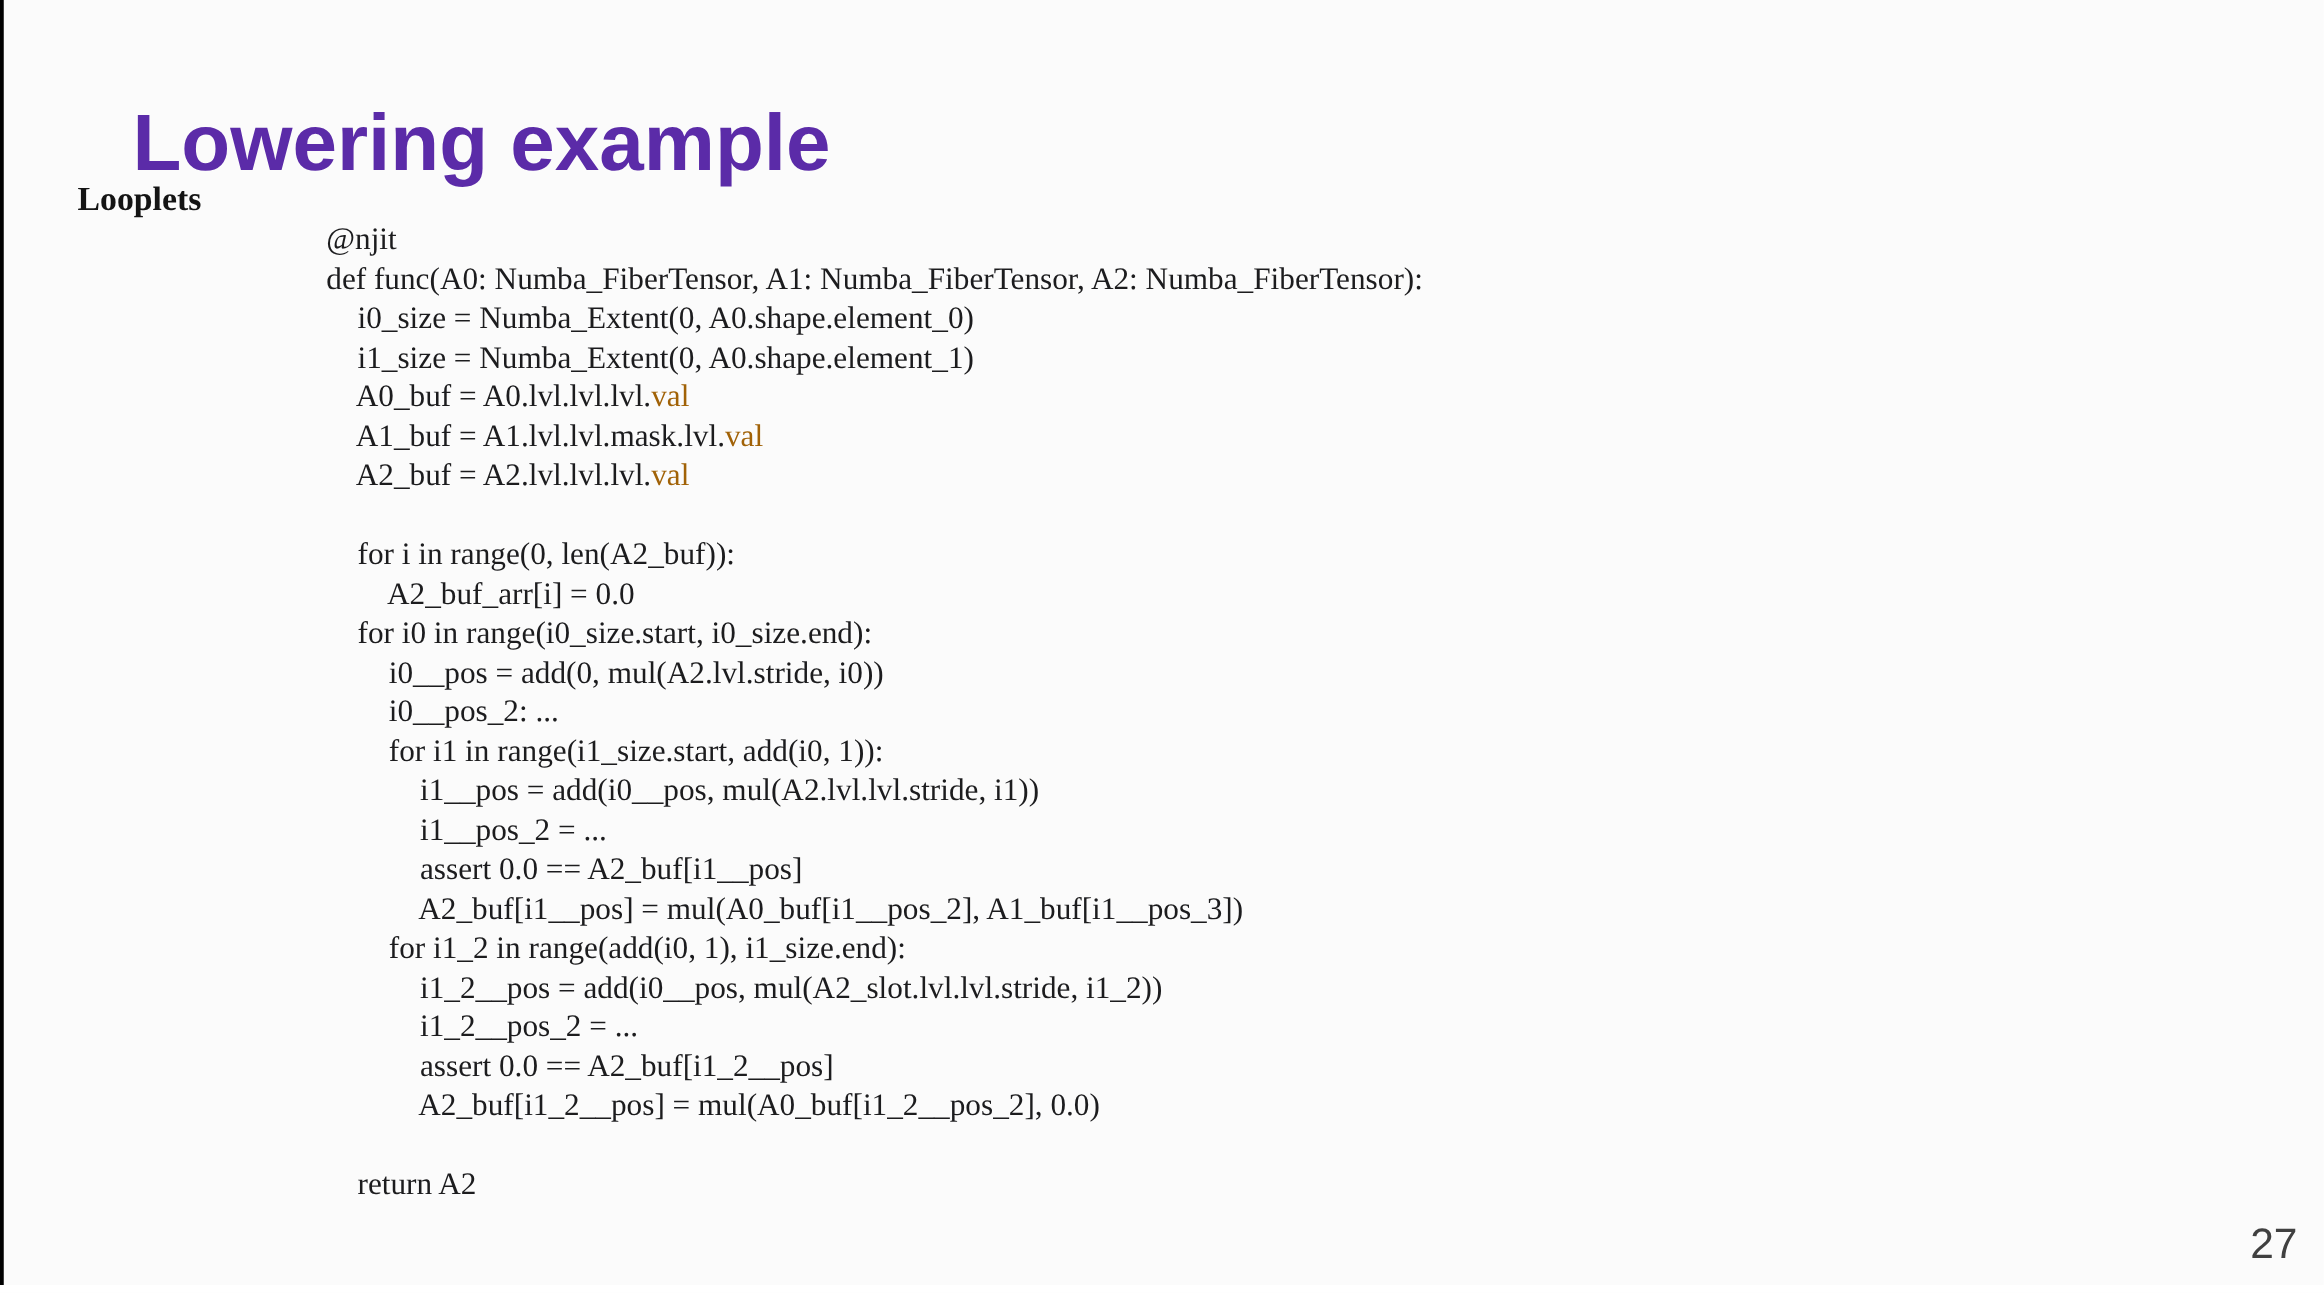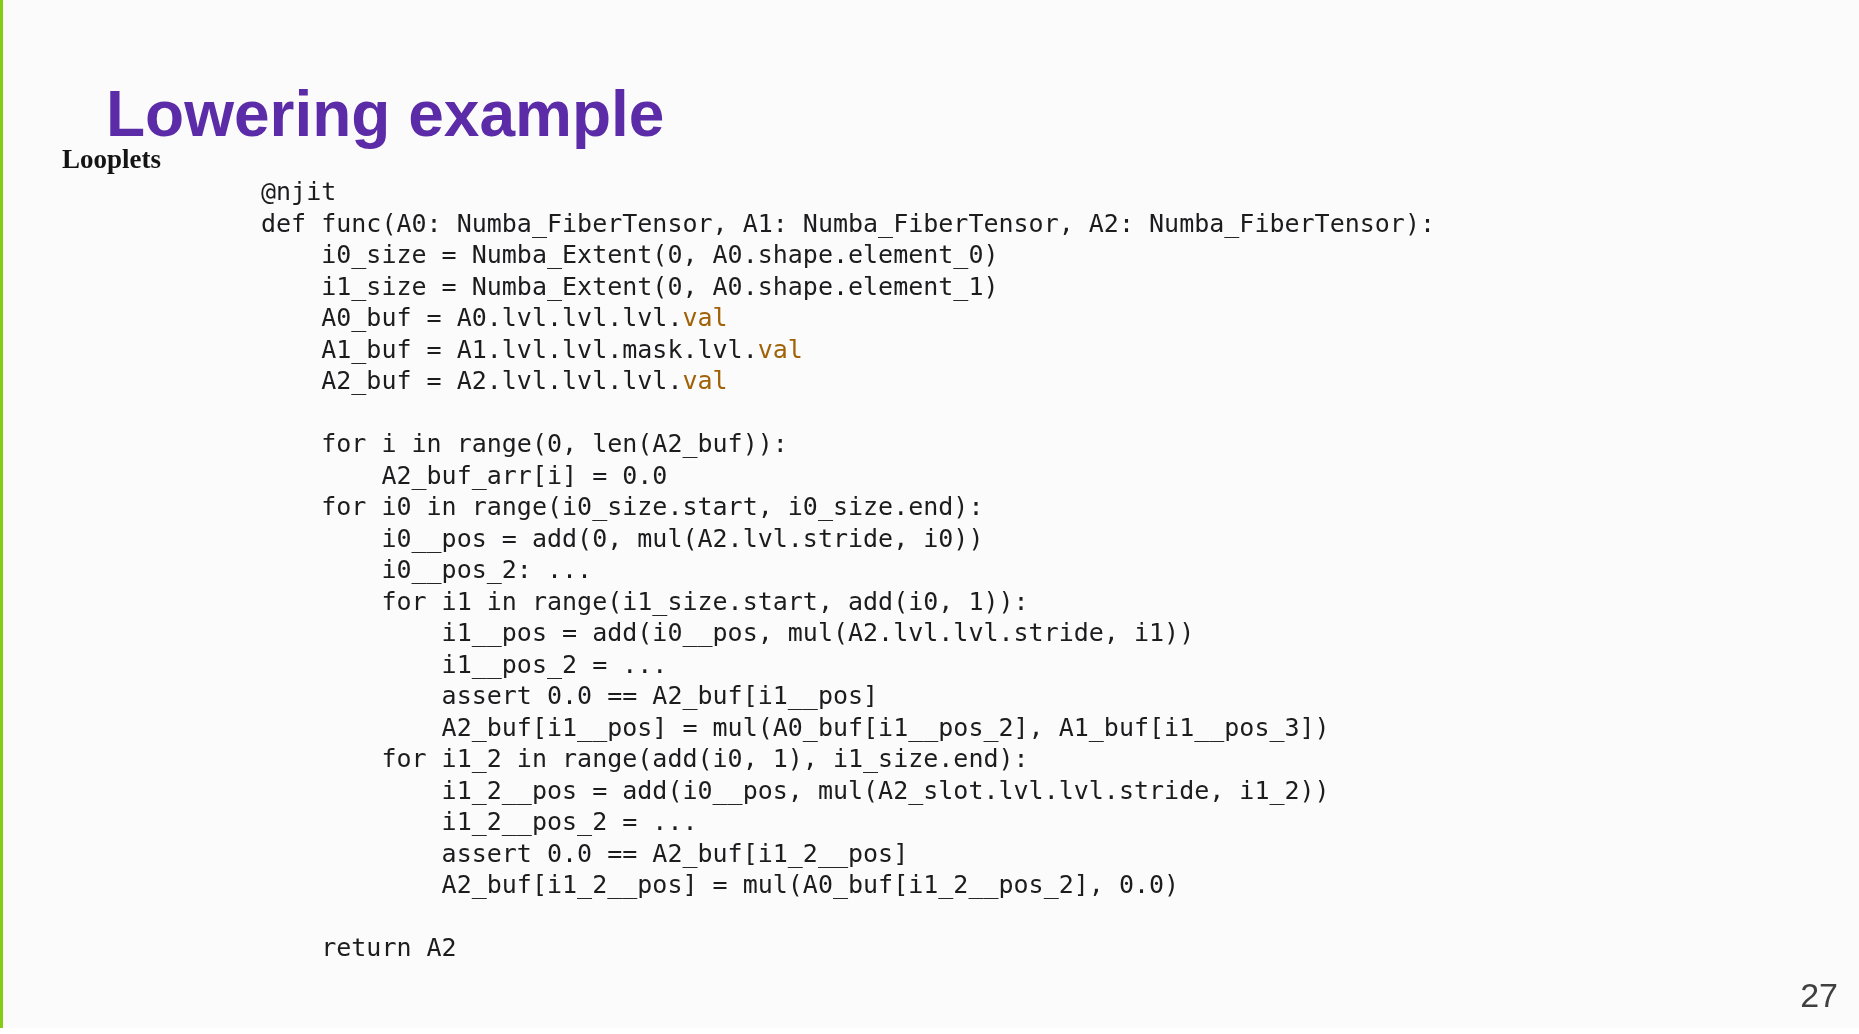--- a/index.html
+++ b/index.html
@@ -10,21 +10,21 @@
     height: 1034px;
     overflow: hidden;
     font-family: "Liberation Sans", sans-serif;
   }
   .slide {
     position: absolute;
     left: 0; top: 0;
     width: 1859px;
     height: 1028px;
     background: #fbfbfb;
-    border-left: 3px solid #84cc16;
+    border-left: 3px solid #000000;
     box-sizing: border-box;
   }
   .slide-title {
     position: absolute;
     left: 103px;
     top: 34px;
     font-size: 64px;
     font-weight: bold;
     letter-spacing: 0px;
     color: #5b2ba8;
@@ -46,20 +46,21 @@
     top: 176px;
     font-family: "DejaVu Sans Mono", "Liberation Mono", monospace;
     font-size: 25px;
     line-height: 31.5px;
     color: #1c1c1e;
     white-space: pre;
   }
   .code-line {
     height: 31.5px;
     white-space: pre;
+    font-family: Liberation Serif, serif;
   }
   .code-line .hl {
     color: #a16207;
   }
   .page-number {
     position: absolute;
     right: 21px;
     top: 976px;
     font-size: 34px;
     color: #404040;

